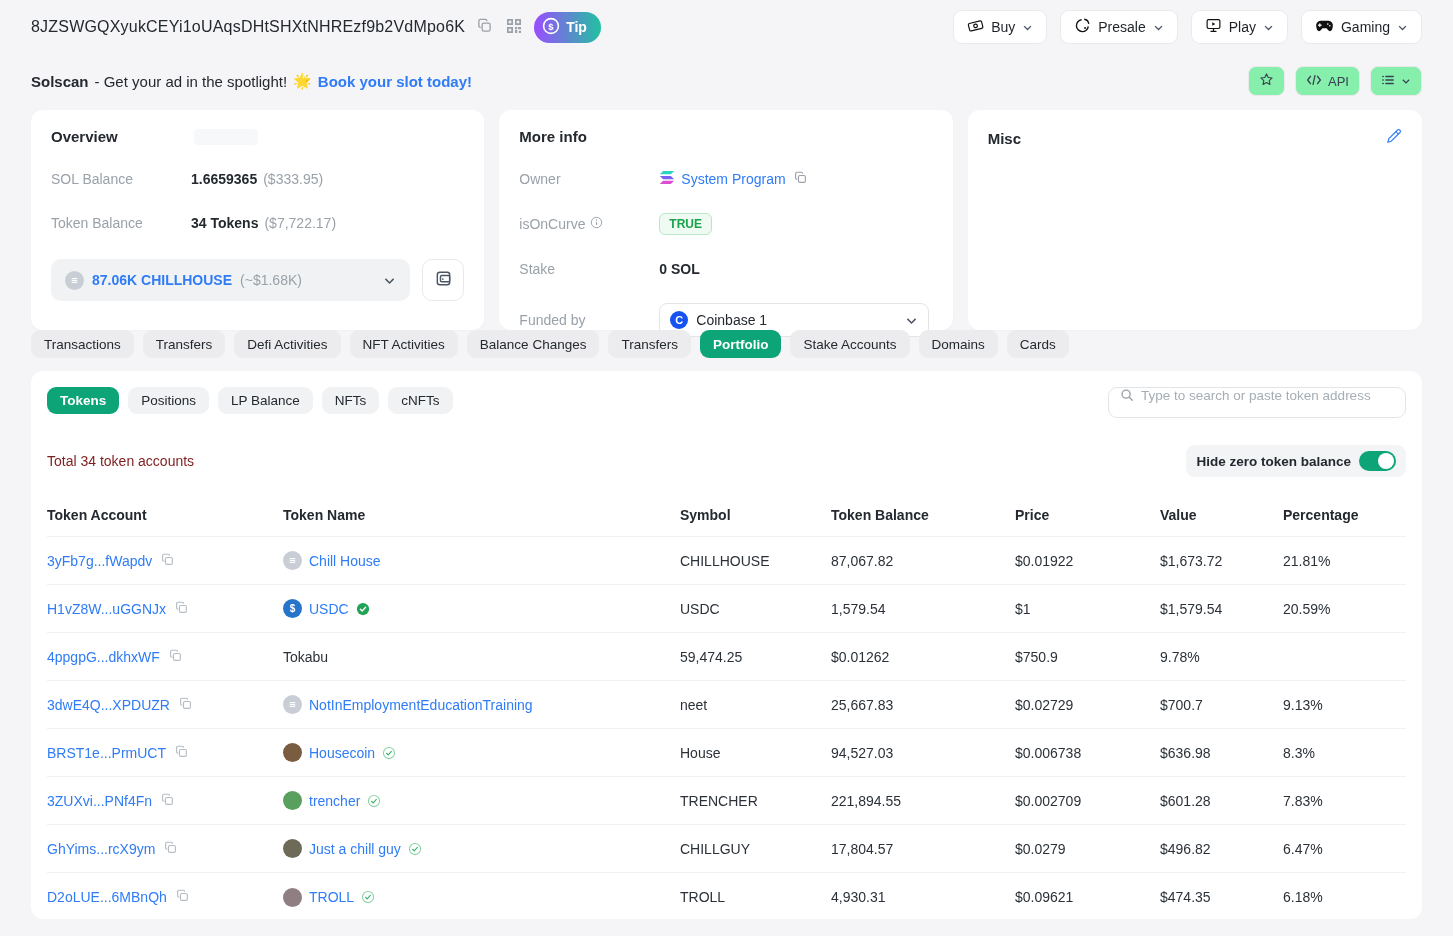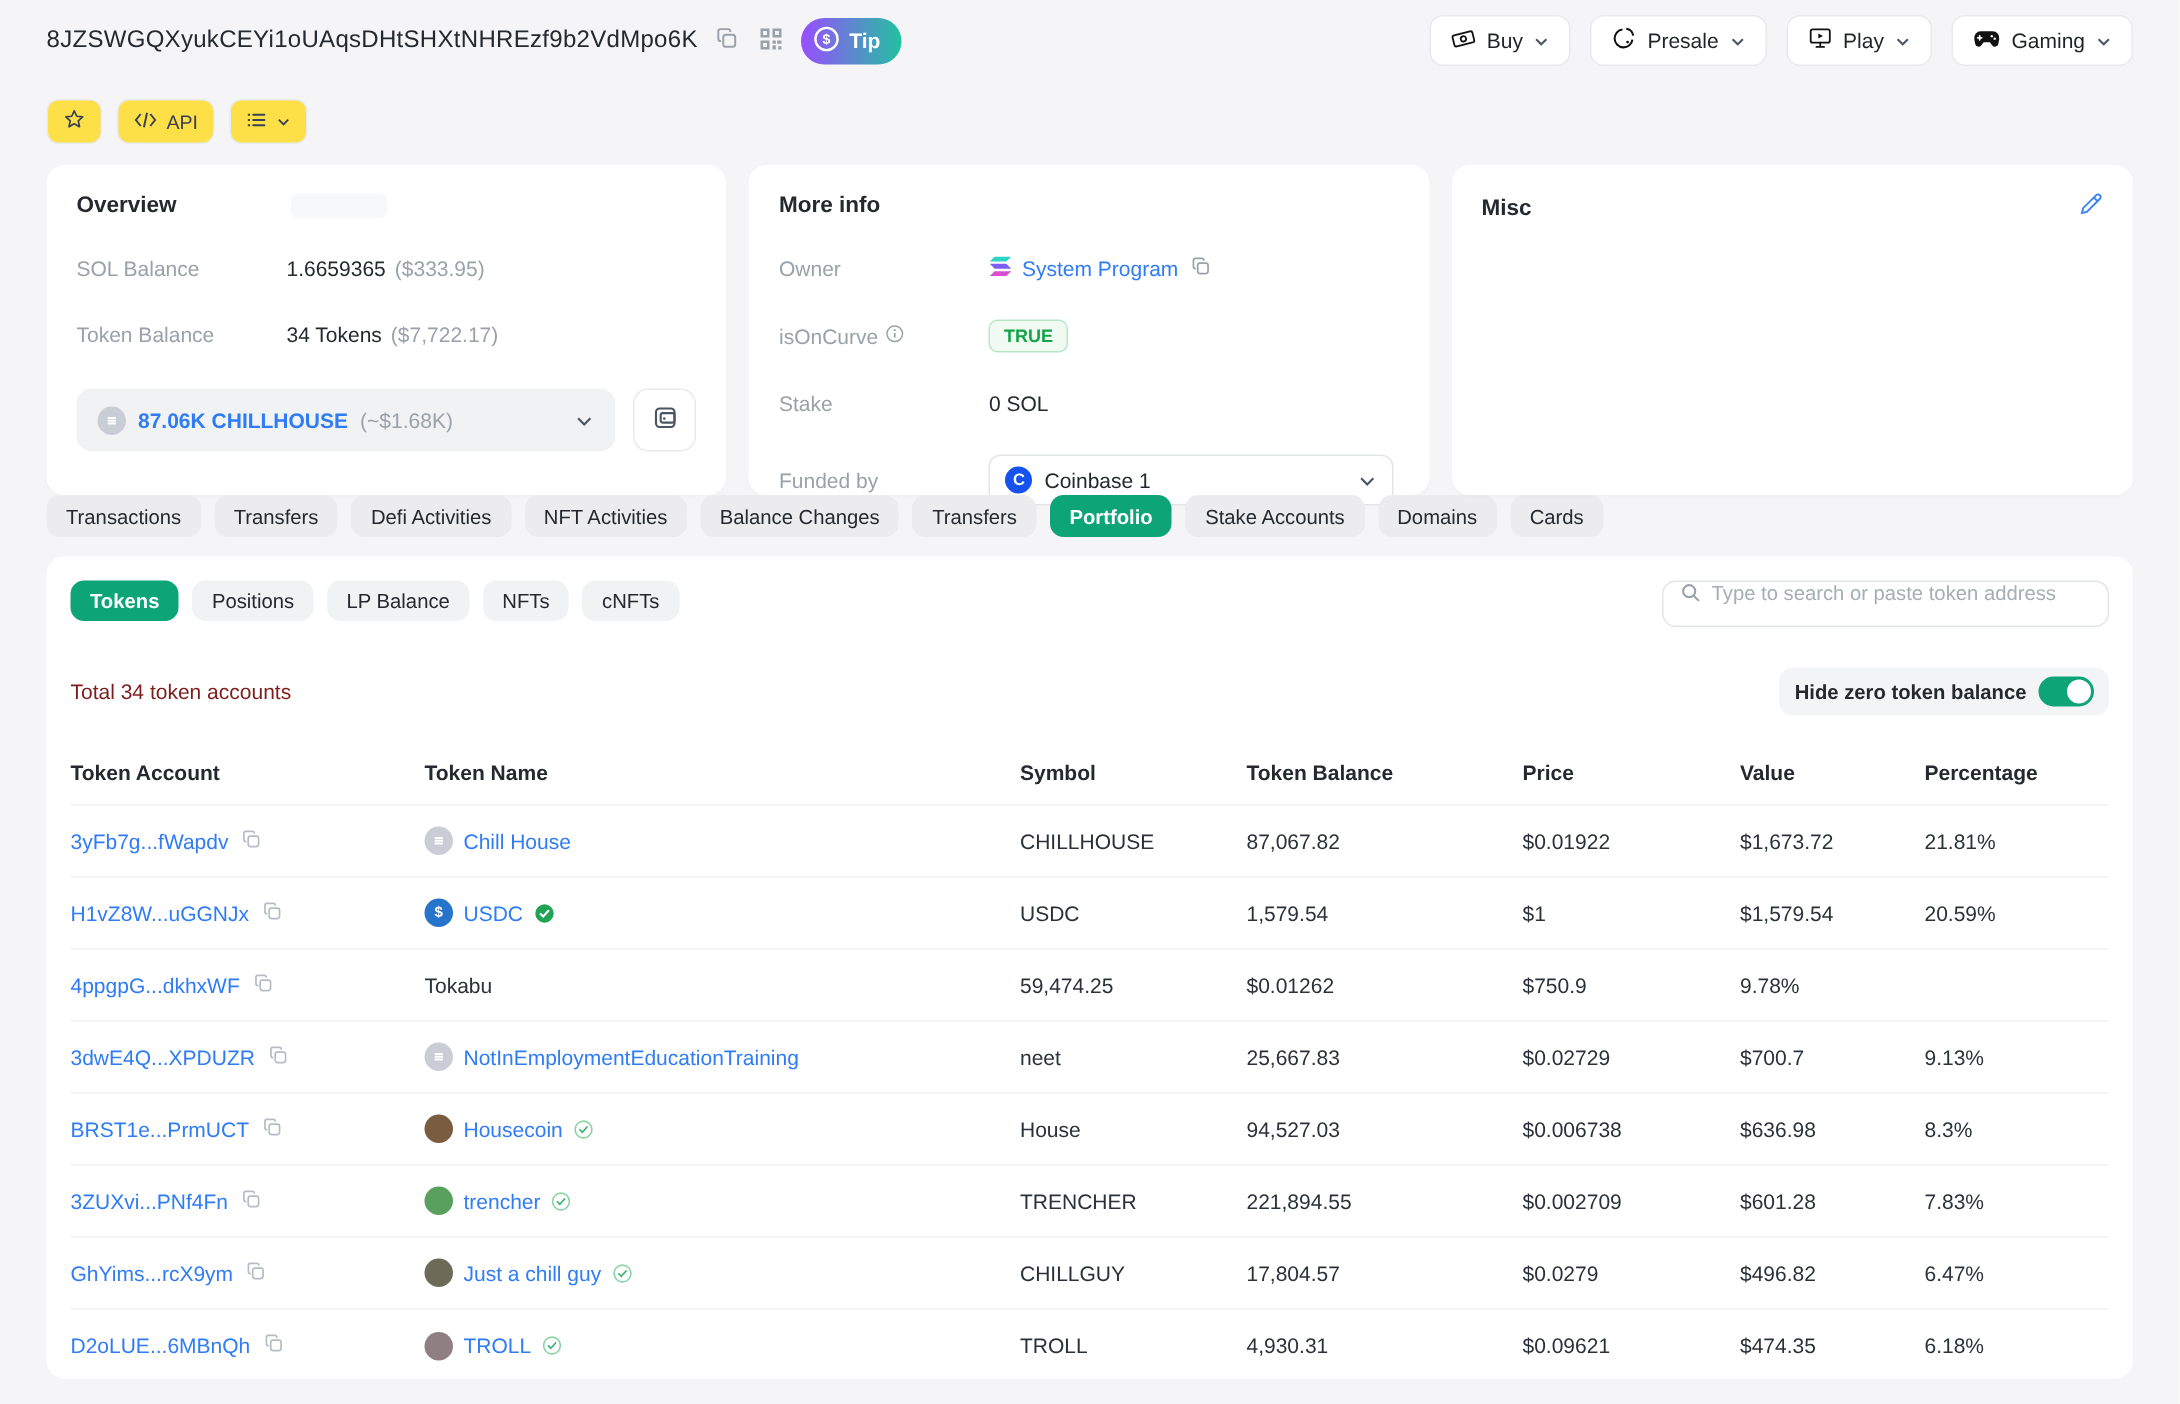--- a/index.html
+++ b/index.html
@@ -33,38 +33,38 @@
   .nav-btn .chev { color:#4b5563; display:inline-flex; }
 
   
   .banner-row { display:flex; justify-content:space-between; align-items:center; margin-top:22px; }
   .banner { font-size:15px; color:#24292f; display:flex; align-items:center; gap:6px; }
   .banner b { font-weight:bold; }
   .banner .spark { color:#f5a623; font-size:15px; }
   .banner a { color:#2f7cf6; font-weight:bold; text-decoration:none; cursor:pointer; }
   .util-group { display:flex; gap:10px; }
   .util-btn {
-    display:inline-flex; align-items:center; gap:6px; background:#fde047;
+    display:inline-flex; align-items:center; gap:6px; background:#86efac;
     border:1px solid #e8eaec; border-radius:8px; height:30px; padding:0 10px;
     font-size:13px; color:#374151; cursor:pointer; font-family:"Liberation Sans", sans-serif;
   }
 
   
   .cards { display:flex; gap:15px; margin-top:14px; }
   .card { background:#fff; border-radius:12px; height:220px; padding:18px 20px; box-shadow:0 1px 2px rgba(0,0,0,.02); }
   .card-overview { width:455px; }
   .card-moreinfo { width:455px; }
   .card-misc { width:456px; position:relative; }
   .card-title-row { display:flex; align-items:center; justify-content:space-between; }
   .card-title { font-size:15px; font-weight:bold; color:#24292f; }
   .skeleton { width:64px; height:16px; border-radius:4px; background:#f7f8f9; margin-left:76px; margin-right:auto; }
   .kv-row { display:flex; align-items:center; margin-top:24px; min-height:20px; }
   .kv-label { width:140px; color:#9aa1a9; font-size:14px; display:flex; align-items:center; gap:5px; }
   .kv-value { font-size:14px; color:#24292f; display:flex; align-items:center; gap:6px; }
-  .kv-strong { font-weight:normal; }
+  .kv-strong { font-weight:bold; }
   .kv-muted { color:#9aa1a9; }
   .token-selector-row { display:flex; gap:12px; margin-top:26px; }
   .token-selector {
     flex:1; height:42px; background:#f1f2f4; border:none; border-radius:10px;
     display:flex; align-items:center; gap:8px; padding:0 14px; cursor:pointer;
     font-family:"Liberation Sans", sans-serif; font-size:14px;
   }
   .token-selector .sel-token { color:#2f7cf6; font-weight:bold; }
   .token-selector .sel-usd { color:#9aa1a9; }
   .token-selector .chev { margin-left:auto; color:#4b5563; display:inline-flex; }
@@ -222,20 +222,26 @@
         <span class="chev">
             <svg width="11" height="11" viewBox="0 0 16 16" fill="none" stroke="currentColor" stroke-width="2">
               <path d="M3 6l5 5 5-5"></path>
             </svg>
           </span>
       </button>
     </div>
   </div>
 
   <div class="banner-row">
+    <div class="banner">
+      <b>Solscan</b>
+      <span>- Get your ad in the spotlight!</span>
+      <span class="spark">🌟</span>
+      <a>Book your slot today!</a>
+    </div>
     <div class="util-group">
       <button class="util-btn">
         <span><svg width="15" height="15" viewBox="0 0 24 24" fill="none" stroke="#374151" stroke-width="1.8" stroke-linejoin="round">
               <path d="M12 3l2.7 5.8 6.3.7-4.7 4.3 1.3 6.2-5.6-3.2-5.6 3.2 1.3-6.2L3 9.5l6.3-.7z"></path>
             </svg></span>
       </button>
       <button class="util-btn">
         <span><svg width="16" height="12" viewBox="0 0 20 14" fill="none" stroke="#374151" stroke-width="1.6">
               <path d="M6 2L2 7l4 5M14 2l4 5-4 5"></path>
               <path d="M11.3 1l-2.6 12"></path>

